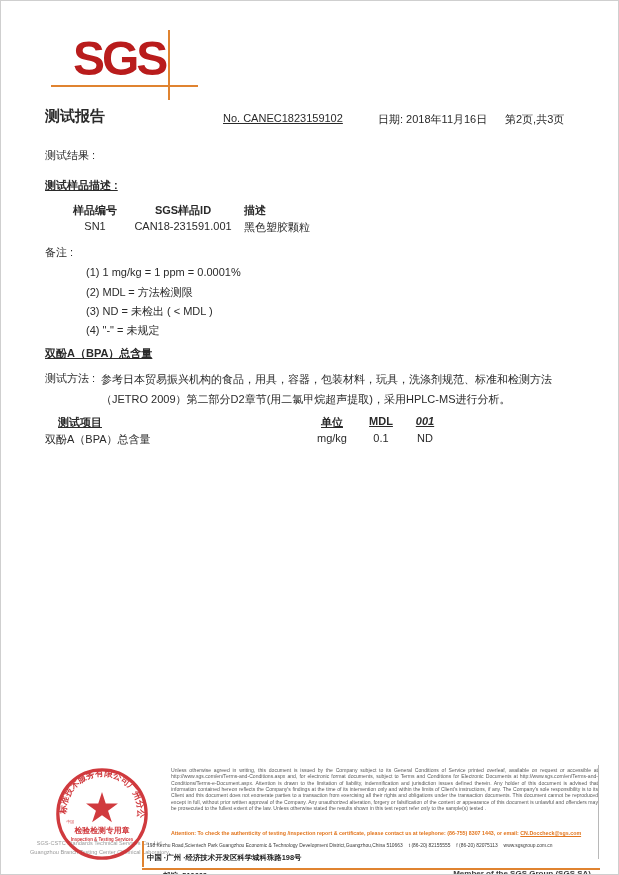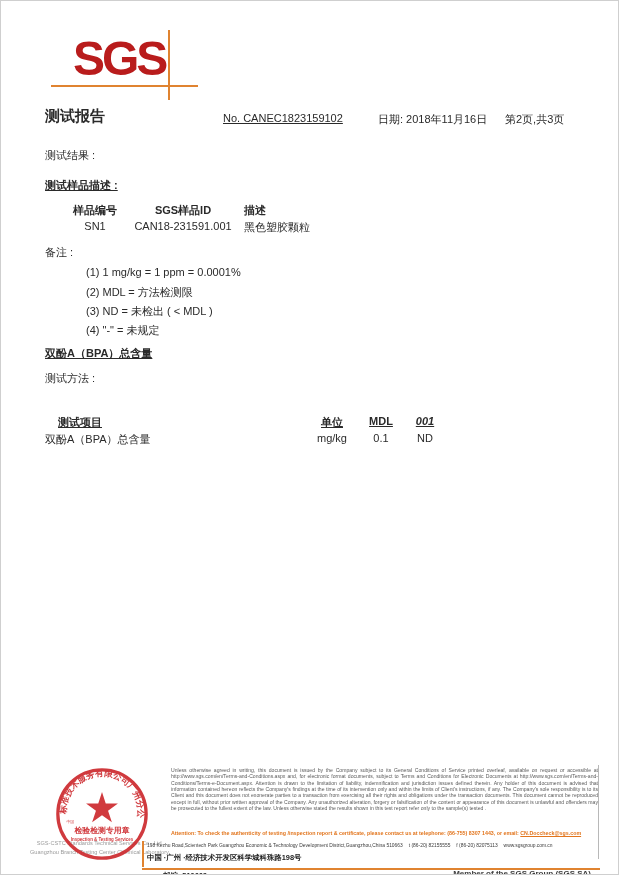--- a/index.html
+++ b/index.html
@@ -95,20 +95,21 @@
   <div class="s-cell s-col3 s-vrow">黑色塑胶颗粒</div>
 
   <div class="abs t11 notes-heading">备注 :</div>
   <div class="abs note-line" style="top:265px">(1) 1 mg/kg = 1 ppm = 0.0001%</div>
   <div class="abs note-line" style="top:284px">(2) MDL = 方法检测限</div>
   <div class="abs note-line" style="top:303px">(3) ND = 未检出 ( &lt; MDL )</div>
   <div class="abs note-line" style="top:322px">(4) "-" = 未规定</div>
 
   <div class="abs t11 bold ul bpa-heading">双酚A（BPA）总含量</div>
   <div class="abs t11 method-label">测试方法 :</div>
+  <div class="abs method-text">参考日本贸易振兴机构的食品，用具，容器，包装材料，玩具，洗涤剂规范、标准和检测方法（JETRO 2009）第二部分D2章节(用二氯甲烷超声提取)，采用HPLC-MS进行分析。</div>
 
   <div class="abs t11 bold ul b-col1h b-hrow">测试项目</div>
   <div class="abs t11 bold ul b-col2 b-hrow">单位</div>
   <div class="abs t11 bold ul b-col3 b-hrow">MDL</div>
   <div class="abs t11 bold ul it b-col4 b-hrow">001</div>
   <div class="abs t11 b-col1v b-vrow">双酚A（BPA）总含量</div>
   <div class="abs t11 b-col2 b-vrow">mg/kg</div>
   <div class="abs t11 b-col3 b-vrow">0.1</div>
   <div class="abs t11 b-col4 b-vrow">ND</div>
 

